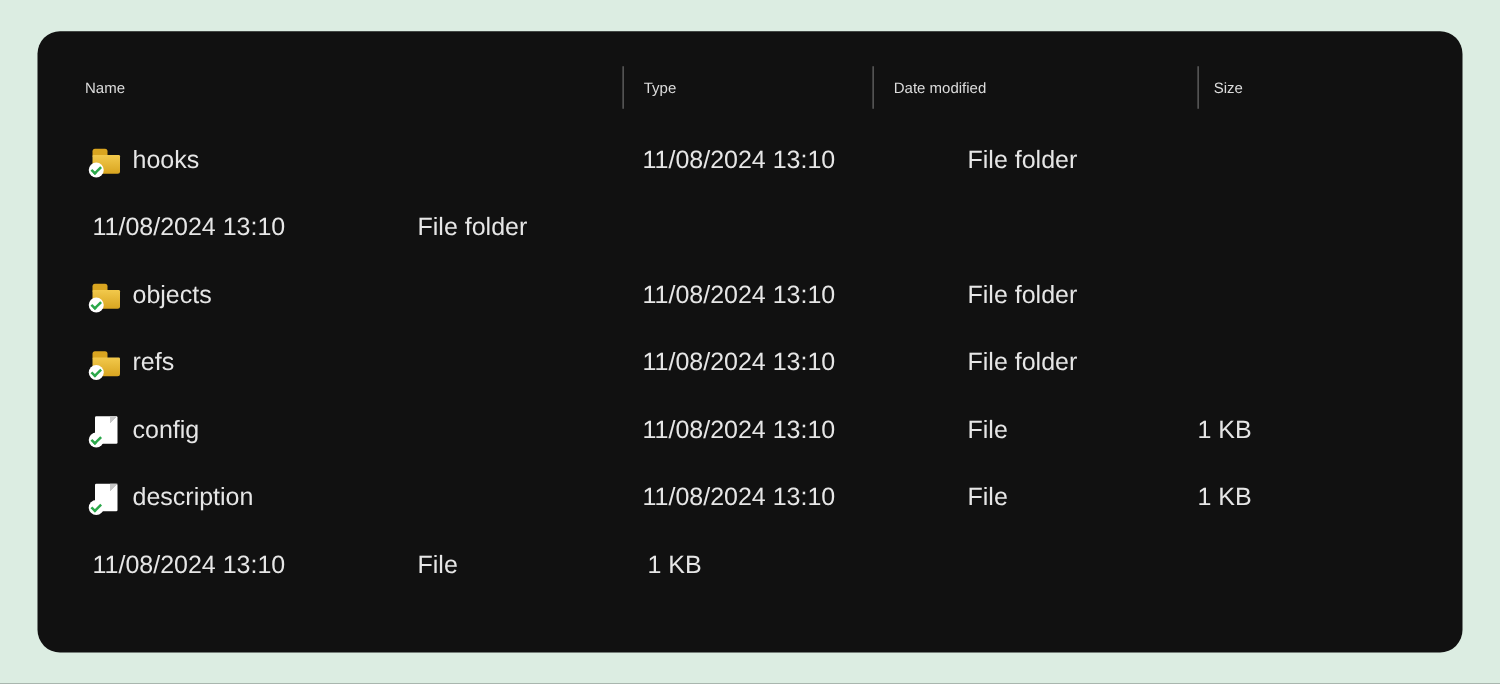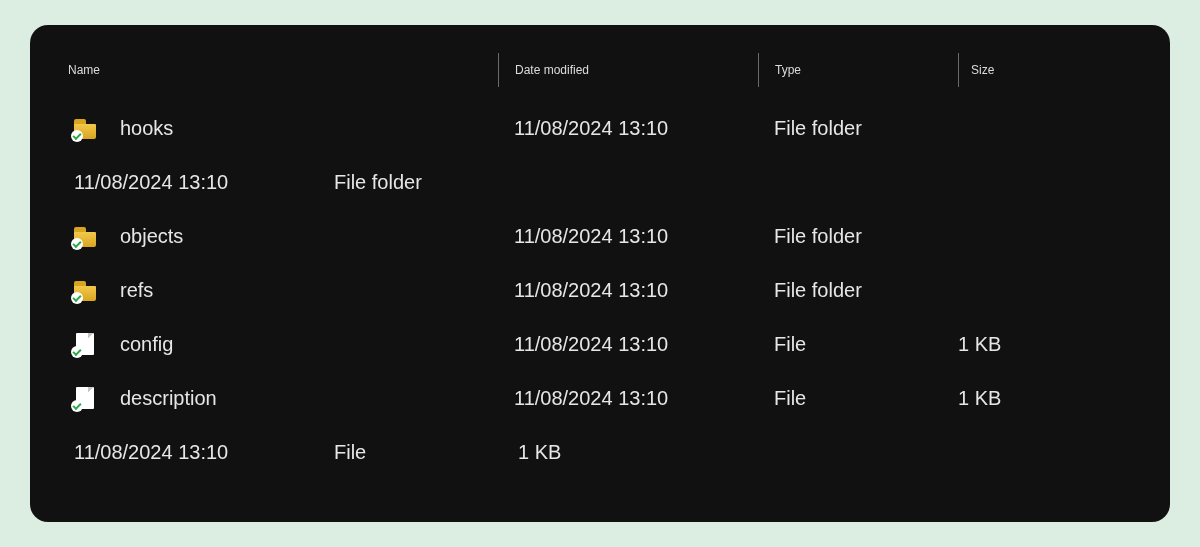--- a/index.html
+++ b/index.html
@@ -80,21 +80,21 @@
     .row .col-date,
     .row .col-type {
       padding-left: 16px;
     }
     .row .col-size {
       padding-right: 16px;
     }
     .name-cell {
       display: flex;
       align-items: center;
-      gap: 24px;
+      gap: 10px;
       padding-left: 6px;
     }
     .icon {
       width: 22px;
       height: 22px;
       position: relative;
       flex-shrink: 0;
     }
     .folder-body {
       position: absolute;
@@ -155,26 +155,26 @@
   </style>
 </head>
 <body>
 
 <div class="panel">
 
   <div class="header-row">
     <div class="col col-name">
       <span>Name</span>
     </div>
+    <div class="col col-type">
+      <span>Type</span>
+    </div>
     <div class="col col-date">
       <span>Date modified</span>
     </div>
-    <div class="col col-type">
-      <span>Type</span>
-    </div>
     <div class="col col-size">
       <span>Size</span>
     </div>
   </div>
 
   <div class="rows" id="rows">
       <div class="row">
         <div class="col col-name">
           <div class="name-cell">
             <div class="icon">

